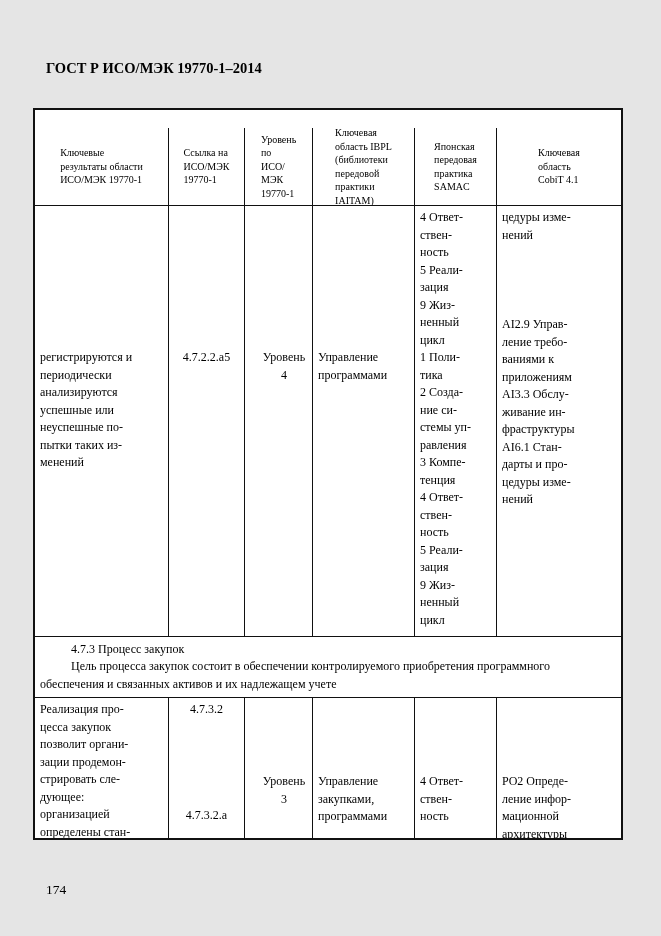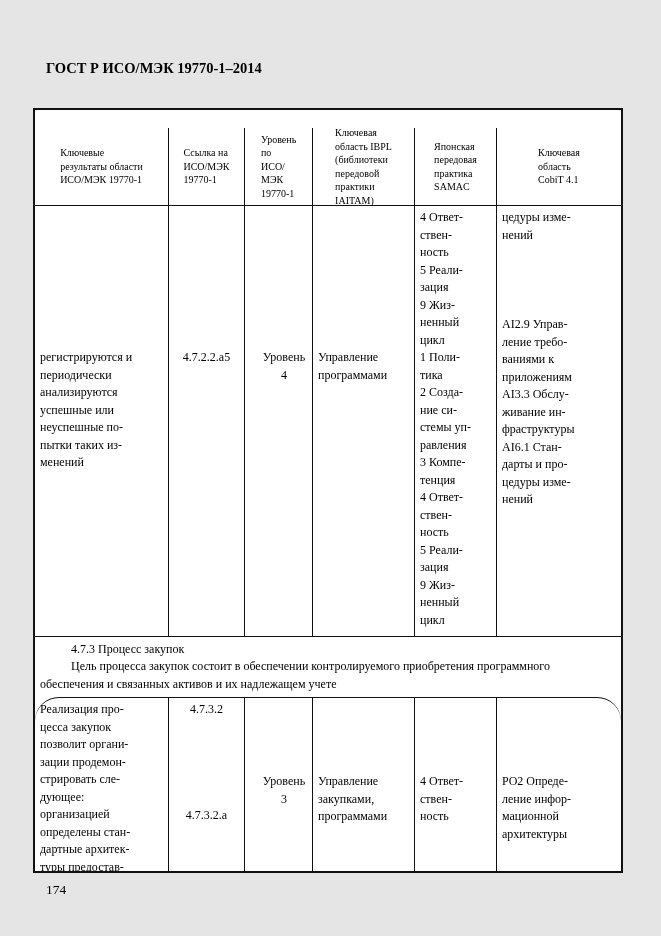--- a/index.html
+++ b/index.html
@@ -16,21 +16,21 @@
   .c1 { width:133px; flex:none; }
   .c2 { width:76px; flex:none; }
   .c3 { width:68px; flex:none;padding-left:16px; }
   .c4 { width:102px; flex:none; }
   .c5 { width:82px; flex:none; }
   .c6 { flex:1; }
   .csec { flex:1; }
   .h-header { height:95px; flex:none; }
   .h-row1 { height:431px; flex:none; }
   .h-sec { height:61px; flex:none;align-items:center; }
-  .h-row2 { height:174px; flex:none;border-radius:24px; }
+  .h-row2 { height:141px; flex:none; }
   .hc { display:flex; align-items:center; justify-content:center; text-align:left;
         font-size:10px; line-height:13.5px; white-space:pre-line;margin-top:18px; }
   .lines { white-space:pre-line; }
   .tc { text-align:center; }
   .mt140 { margin-top:140px; }
   .mt105 { margin-top:72px; }
   .mt88 { margin-top:88px; }
   .para { text-indent:31px; }
   .page-number { position:absolute; left:46px; top:882px; font-size:13.5px; }
 </style>

